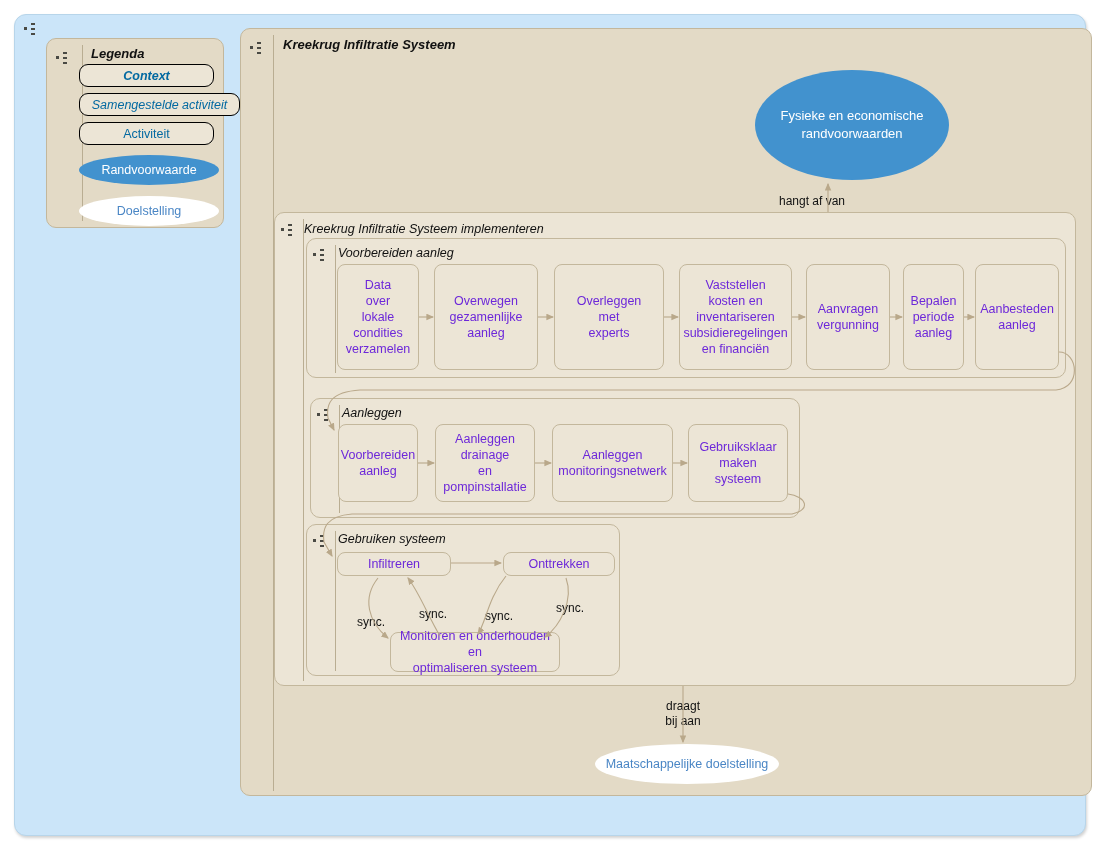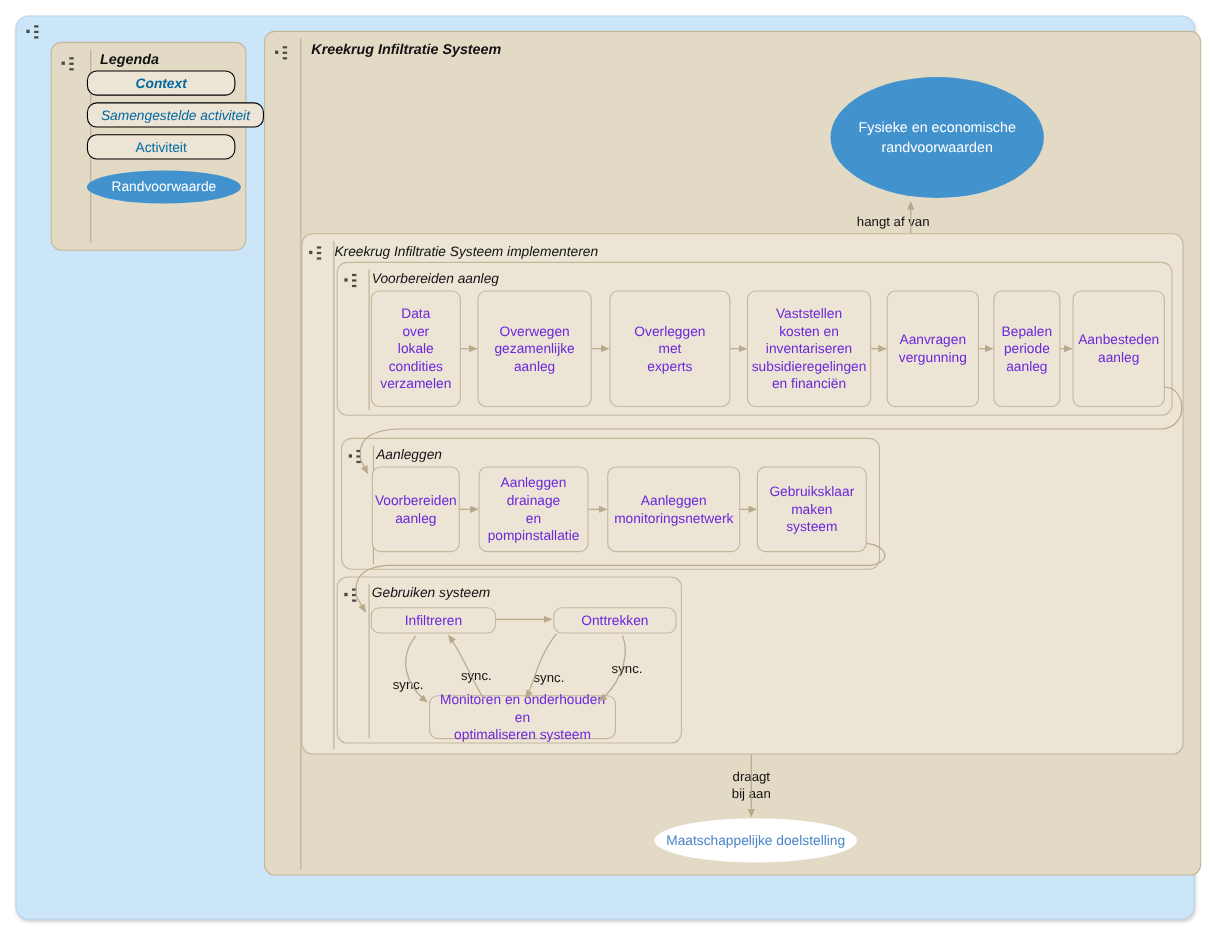--- a/index.html
+++ b/index.html
@@ -187,20 +187,21 @@
           <i></i>
           <i></i>
         </span>
     </div>
     <div class="hdr" style="left:44px; top:7px;">Legenda</div>
   </div>
   <div class="lg ctx" style="left:79px; top:64px; width:135px; height:23px;">Context</div>
   <div class="lg comp" style="left:79px; top:93px; width:161px; height:23px;">Samengestelde activiteit</div>
   <div class="lg" style="left:79px; top:122px; width:135px; height:23px;">Activiteit</div>
   <div class="ellipse blue" style="left:79px; top:155px; width:140px; height:30px;">Randvoorwaarde</div>
+  <div class="ellipse goal" style="left:79px; top:196px; width:140px; height:30px;">Doelstelling</div>
 
   <div class="box" style="left:240px; top:28px; width:852px; height:768px;">
     <div class="vline" style="left:32px; height:756px;"></div>
     <div class="gicon" style="left:9px; top:13px;">
       <span class="d1"></span>
         <span class="col">
           <i></i>
           <i></i>
           <i></i>
         </span>

